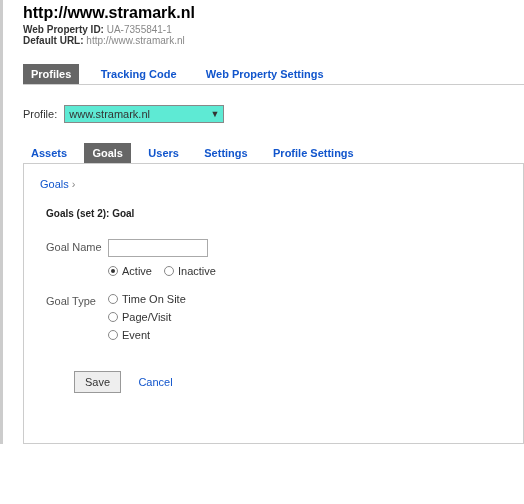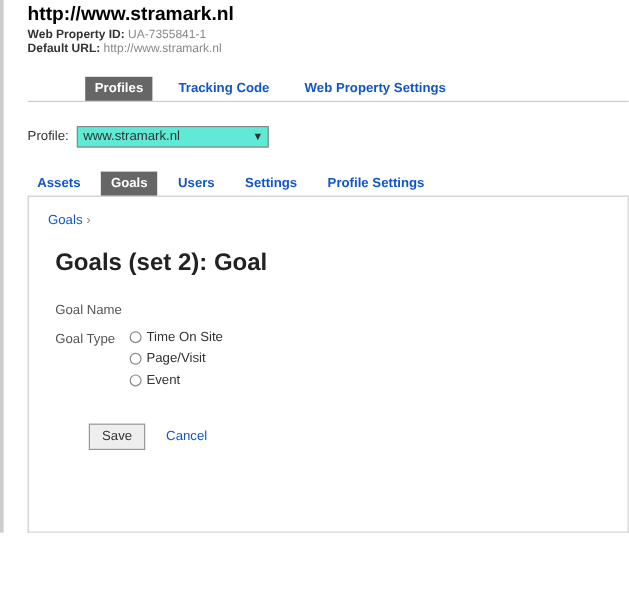--- a/index.html
+++ b/index.html
@@ -5,32 +5,32 @@
   * { box-sizing: border-box; margin: 0; padding: 0; }
   body { font-family: Arial, Helvetica, sans-serif; font-size: 12px; color: #333; background: #fff; width: 524px; }
   .container { padding: 0 0 0 20px; border-left: 3px solid #ccc; }
   .header-area { padding-top: 4px; }
   .site-title { font-size: 16px; font-weight: bold; color: #000; margin-bottom: 2px; }
   .prop-line { font-size: 10px; color: #444; }
   .prop-line .label { font-weight: bold; color: #333; }
   .prop-line .value { color: #888; }
   .tabs-row { margin-top: 18px; border-bottom: 1px solid #ccc; padding-bottom: 0; }
   .tab { display: inline-block; padding: 4px 8px; font-size: 11px; font-weight: bold; color: #1155cc; margin-right: 10px; cursor: pointer; }
-  .tab.active { background: #666; color: #fff; margin-left: 48px; }
+  .tab.active { background: #666; color: #fff; }
   .profile-row { margin-top: 20px; font-size: 11px; }
   .profile-row label { margin-right: 4px; color: #333; }
   .profile-select { border: 1px solid #888; padding: 2px 4px; font-size: 11px; width: 160px; display: inline-flex; justify-content: space-between; align-items: center; background: #5eead4; }
   .profile-select .arrow { font-size: 9px; }
   .subtabs-row { margin-top: 20px; border-bottom: 1px solid #ccc; }
   .subtab { display: inline-block; padding: 4px 8px; font-size: 11px; font-weight: bold; color: #1155cc; margin-right: 6px; cursor: pointer; }
   .subtab.active { background: #666; color: #fff; }
   .content-box { border: 1px solid #ccc; border-top: none; padding: 14px 16px 40px 16px; min-height: 280px; }
   .breadcrumb { font-size: 11px; color: #1155cc; margin-bottom: 18px; }
   .breadcrumb .sep { color: #888; }
-  .goal-title { font-size: 20px; font-weight: bold; color: #222; margin-bottom: 20px; margin-left: 6px; }
+  .goal-title { font-size: 10px; font-weight: bold; color: #222; margin-bottom: 20px; margin-left: 6px; }
   .section-head { font-size: 12px; font-weight: bold; color: #222; border-bottom: 1px solid #ccc; padding-bottom: 2px; margin-bottom: 10px; margin-left: 6px; }
   .form-row { display: flex; margin-bottom: 10px; margin-left: 6px; font-size: 11px; }
   .form-row .row-label { width: 62px; color: #555; padding-top: 2px; }
   .form-row .row-body {}
   .text-input { border: 1px solid #aaa; width: 100px; height: 18px; padding: 1px 3px; font-size: 11px; background:#fff; }
   .radio-line { margin-bottom: 6px; font-size: 11px; color: #333; display: flex; align-items: center; gap: 4px; }
   .radio-dot { width: 10px; height: 10px; border: 1px solid #888; border-radius: 50%; display:inline-flex; align-items:center; justify-content:center; background:#fff;}
   .radio-dot.checked::after { content:""; width:4px; height:4px; background:#333; border-radius:50%; }
   .btn-row { margin-top: 24px; margin-left: 34px; }
   .save-btn { display:inline-block; padding: 4px 10px; border: 1px solid #999; background: #eee; font-size: 11px; font-weight: normal; color:#333; cursor:pointer; }
@@ -78,20 +78,33 @@
     <div class="breadcrumb">
       <span>Goals</span>
       <span class="sep">›</span>
     </div>
 
     <div class="goal-title">Goals (set 2): Goal</div>
 
 
     <div class="form-row">
       <div class="row-label">Goal Name</div>
+      <div class="row-body">
+        <input class="text-input" type="text" value="" style="">
+        <div style="margin-top:8px; display:flex; gap:12px;">
+          <span class="radio-line">
+            <span class="radio-dot checked"></span>
+            <span>Active</span>
+          </span>
+          <span class="radio-line">
+            <span class="radio-dot"></span>
+            <span>Inactive</span>
+          </span>
+        </div>
+      </div>
     </div>
 
     <div class="form-row">
       <div class="row-label">Goal Type</div>
       <div class="row-body">
         <div class="radio-line">
           <span class="radio-dot"></span>
           <span>Time On Site</span>
         </div>
         <div class="radio-line">

